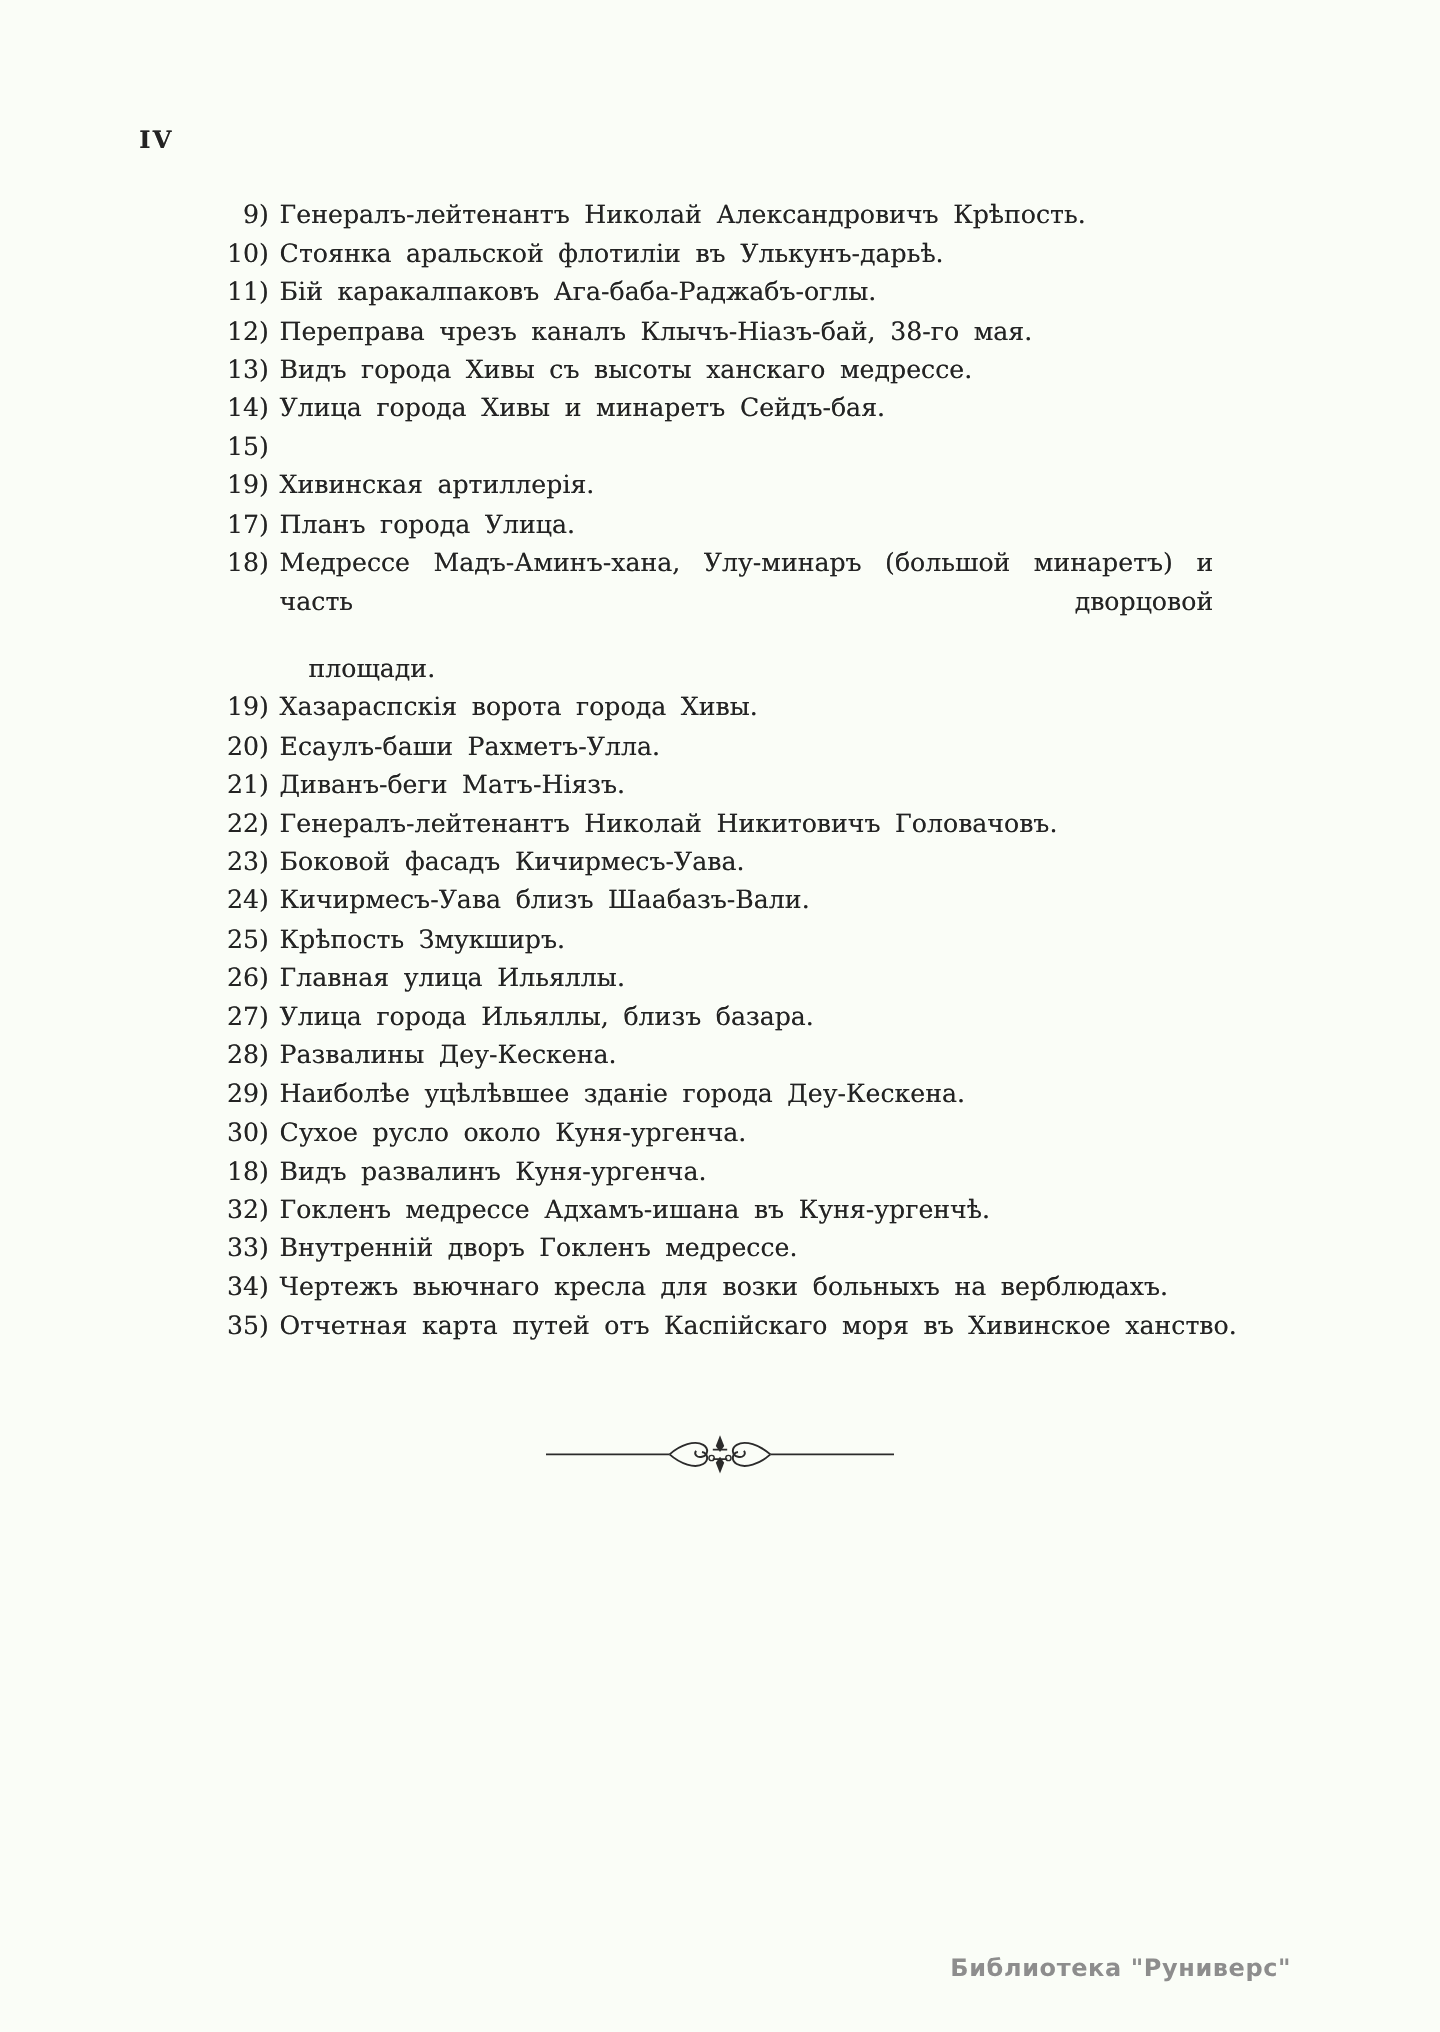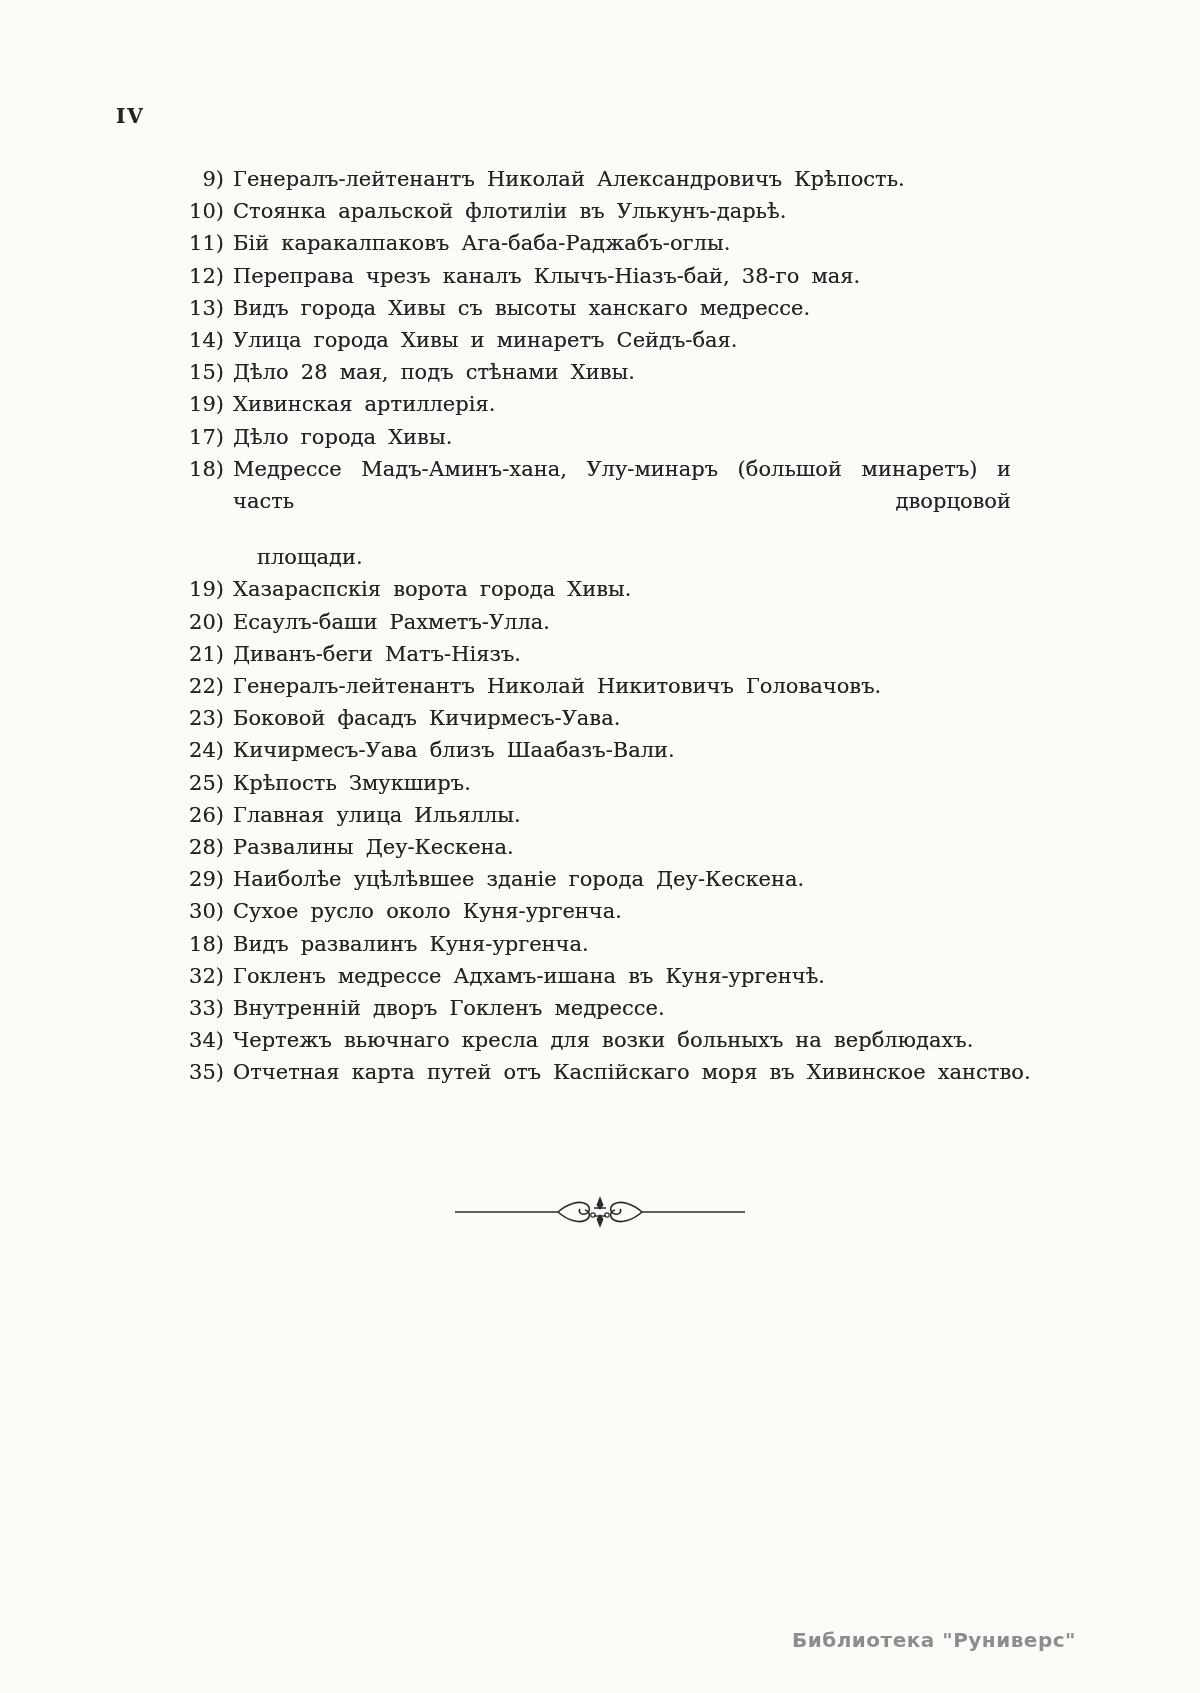--- a/index.html
+++ b/index.html
@@ -103,29 +103,28 @@
     <div class="row">
       <span class="num">13)</span>
       <span class="txt">Видъ города Хивы съ высоты ханскаго медрессе.</span>
     </div>
     <div class="row">
       <span class="num">14)</span>
       <span class="txt">Улица города Хивы и минаретъ Сейдъ-бая.</span>
     </div>
     <div class="row">
       <span class="num">15)</span>
-      <span class="txt">Дѣло 28 мая, подъ стѣнами Хивы.</span>
     </div>
     <div class="row">
       <span class="num">19)</span>
       <span class="txt">Хивинская артиллерія.</span>
     </div>
     <div class="row">
       <span class="num">17)</span>
-      <span class="txt">Дѣло города Хивы.</span>
+      <span class="txt">Планъ города Улица.</span>
     </div>
     <div class="row">
       <span class="num">18)</span>
       <span class="txt justify">Медрессе Мадъ-Аминъ-хана, Улу-минаръ (большой минаретъ) и часть дворцовой</span>
     </div>
     <div class="row">
       <span class="num"></span>
       <span class="txt cont">площади.</span>
     </div>
     <div class="row">
@@ -152,20 +151,24 @@
       <span class="num">24)</span>
       <span class="txt">Кичирмесъ-Уава близъ Шаабазъ-Вали.</span>
     </div>
     <div class="row">
       <span class="num">25)</span>
       <span class="txt">Крѣпость Змукширъ.</span>
     </div>
     <div class="row">
       <span class="num">26)</span>
       <span class="txt">Главная улица Ильяллы.</span>
+    </div>
+    <div class="row">
+      <span class="num">27)</span>
+      <span class="txt">Улица города Ильяллы, близъ базара.</span>
     </div>
     <div class="row">
       <span class="num">28)</span>
       <span class="txt">Развалины Деу-Кескена.</span>
     </div>
     <div class="row">
       <span class="num">29)</span>
       <span class="txt">Наиболѣе уцѣлѣвшее зданіе города Деу-Кескена.</span>
     </div>
     <div class="row">

